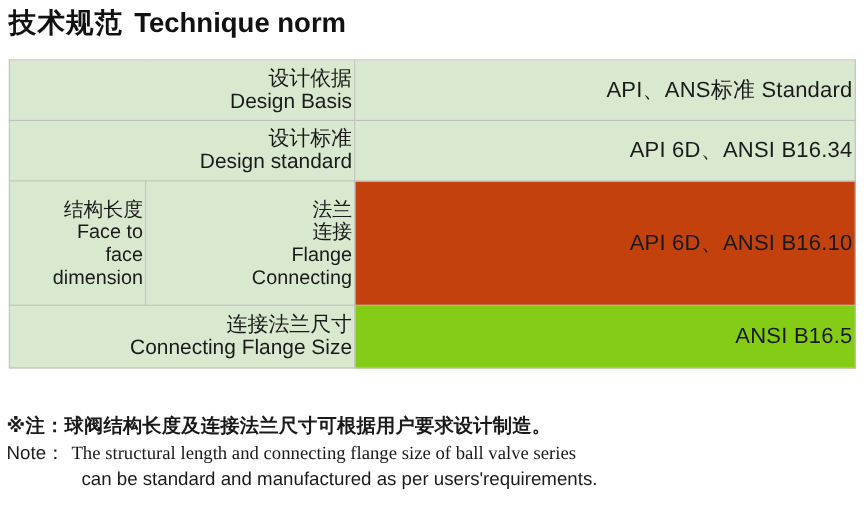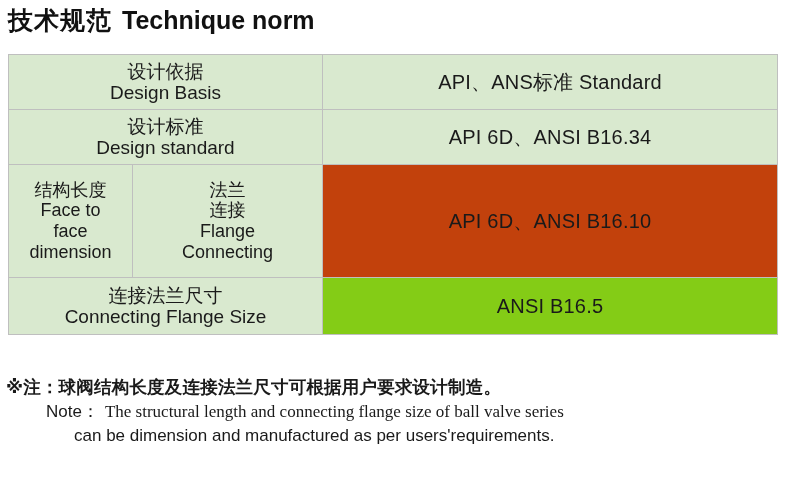--- a/index.html
+++ b/index.html
@@ -34,21 +34,21 @@
   .spec-table {
     position: absolute;
     left: 8px;
     top: 54px;
     width: 769px;
     border-collapse: collapse;
     table-layout: fixed;
   }
   .spec-table td {
     border: 1px solid #bfbfbf;
-    text-align: center;
+    text-align: right;
     vertical-align: middle;
     padding: 4px 2px;
     font-size: 19px;
     line-height: 1.12;
     color: #1a1a1a;
   }
   .cell-green  { background: #d9e9cf; }
   .cell-white  { background: #c2410c; }
   .cell-gray   { background: #84cc16; }
 
@@ -81,21 +81,20 @@
   .fn-cn {
     font-weight: bold;
     font-size: 17.5px;
     letter-spacing: .2px;
     white-space: nowrap;
   }
   .fn-en-row {
     display: flex;
     align-items: flex-start;
     white-space: nowrap;
-    margin-left: 40px;
   }
   .fn-en-key { flex: 0 0 auto; }
   .fn-en-body { margin-left: 6px; font-family: Liberation Serif, serif; }
   .fn-en-line2 { margin-left: 68px; white-space: nowrap; }
 </style>
 </head>
 <body>
 
 <div class="page-title">
   <span class="cn">技术规范</span><span class="en">Technique norm</span>
@@ -159,14 +158,14 @@
 
   </tbody>
 </table>
 
 <div class="footnote">
   <div class="fn-cn">※注：球阀结构长度及连接法兰尺寸可根据用户要求设计制造。</div>
   <div class="fn-en-row">
     <span class="fn-en-key">Note：</span>
     <span class="fn-en-body">The structural length and connecting flange size of ball valve series</span>
   </div>
-  <div class="fn-en-line2">can be dimension and manufactured as per users'requirements.</div>
+  <div class="fn-en-line2">can be standard and manufactured as per users'requirements.</div>
 </div>
 
 </body></html>

